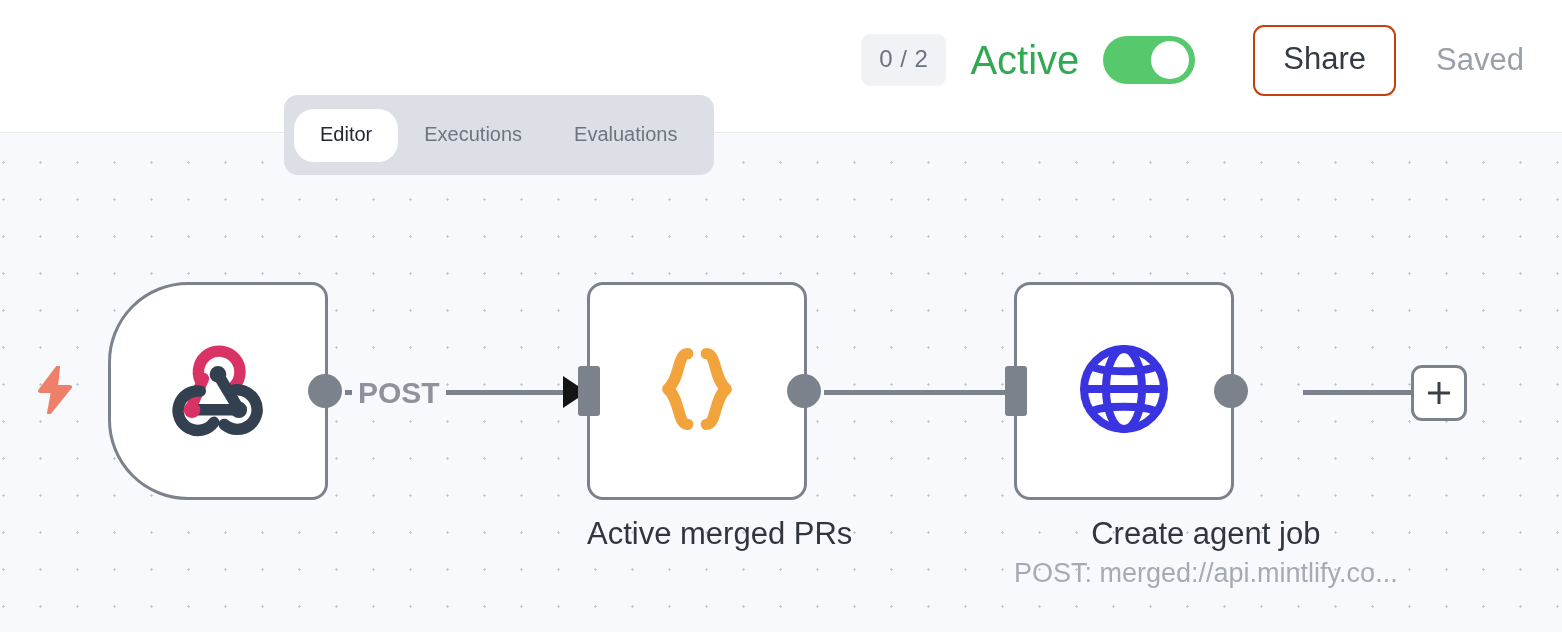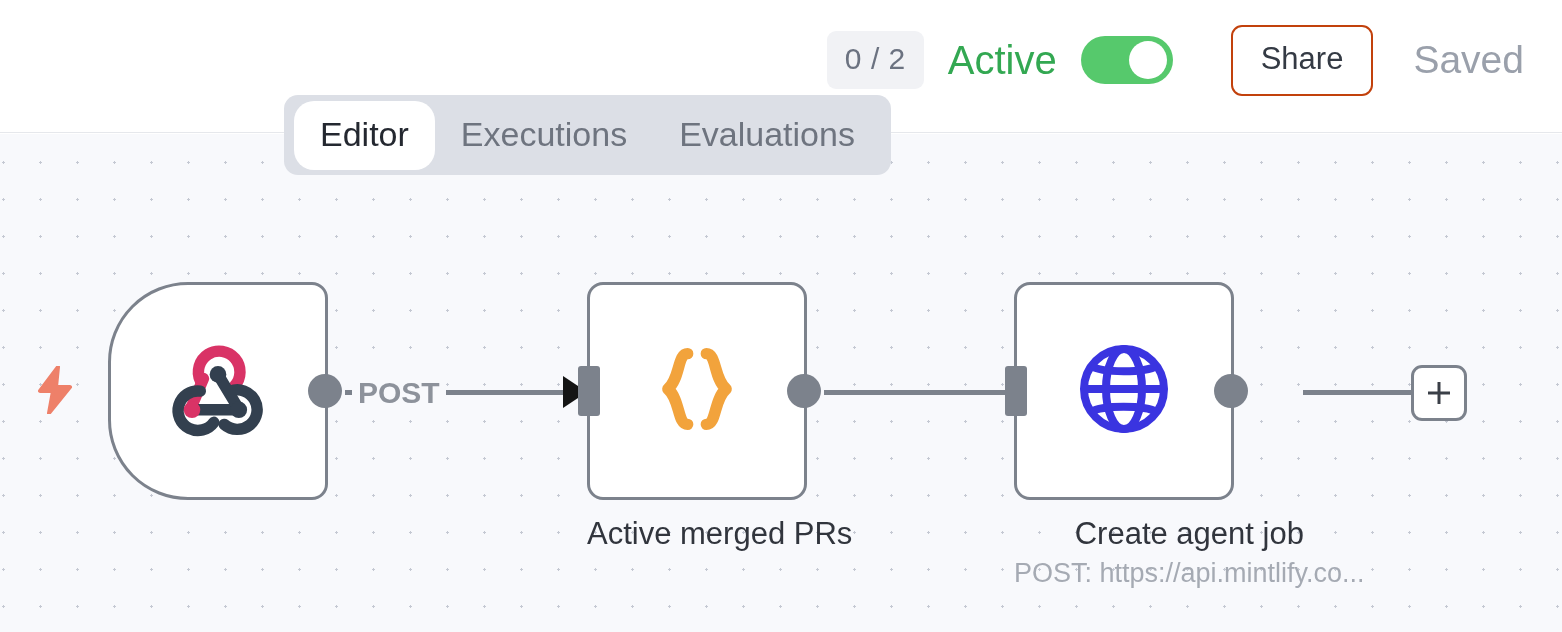--- a/index.html
+++ b/index.html
@@ -22,21 +22,21 @@
   .header-right {
     position: absolute; right: 0; top: 0;
     height: 120px;
     display: flex; align-items: center; gap: 0;
     padding-right: 38px;
   }
   .count-badge {
     background: #f1f2f5;
     border-radius: 9px;
     color: #6b7280;
-    font-size: 30px;
+    font-size: 24px;
     line-height: 1;
     padding: 13px 18px 15px 18px;
     letter-spacing: 0.5px;
     white-space: nowrap;
   }
   .active-label {
     color: #33a852;
     font-size: 40px;
     margin-left: 24px;
     white-space: nowrap;
@@ -66,37 +66,37 @@
     color: #343a44;
     font-size: 31px;
     padding: 14px 28px 17px 28px;
     cursor: pointer;
     font-family: "Liberation Sans", sans-serif;
     white-space: nowrap;
   }
   .saved-label {
     margin-left: 40px;
     color: #9aa0ab;
-    font-size: 39px;
+    font-size: 31px;
     white-space: nowrap;
   }
 
   
   .tabbar {
     position: absolute;
     left: 284px; top: 95px;
     height: 80px;
     background: #dcdfe6;
     border-radius: 14px;
     display: flex; align-items: center;
     padding: 8px 10px;
     z-index: 10;
   }
   .tab {
-    font-size: 34px;
+    font-size: 20px;
     color: #6e747f;
     padding: 14px 26px 16px 26px;
     border-radius: 20px;
     cursor: pointer;
     white-space: nowrap;
     background: transparent;
     border: none;
     font-family: "Liberation Sans", sans-serif;
   }
   .tab.active { background: #ffffff; color: #242830; }
@@ -285,21 +285,21 @@
             <ellipse cx="50" cy="50" rx="18" ry="40" fill="none" stroke="#3a34e0" stroke-width="8"></ellipse>
             <line x1="10" y1="50" x2="90" y2="50" stroke="#3a34e0" stroke-width="8"></line>
             <path d="M17 27 C28 34 71 34 83 27" fill="none" stroke="#3a34e0" stroke-width="8"></path>
             <path d="M17 73 C28 66 71 66 83 73" fill="none" stroke="#3a34e0" stroke-width="8"></path>
           </svg>
         </span>
         <span class="port-in"></span>
         <span class="port-out"></span>
       </div>
       <div class="node-label">Create agent job</div>
-      <div class="node-sub">POST: https://api.mintlify.co...</div>
+      <div class="node-sub">POST: merged://api.mintlify.co...</div>
     </div>
 
     <div class="edge" style="left:1303px; top:256px; width:110px;"></div>
 
     <div class="plus-btn" style="left:1411px; top:231px;">
       <svg width="32" height="32" viewBox="0 0 32 32">
         <line x1="16" y1="5" x2="16" y2="27" stroke="#3a3f47" stroke-width="3"></line>
         <line x1="5" y1="16" x2="27" y2="16" stroke="#3a3f47" stroke-width="3"></line>
       </svg>
     </div>

